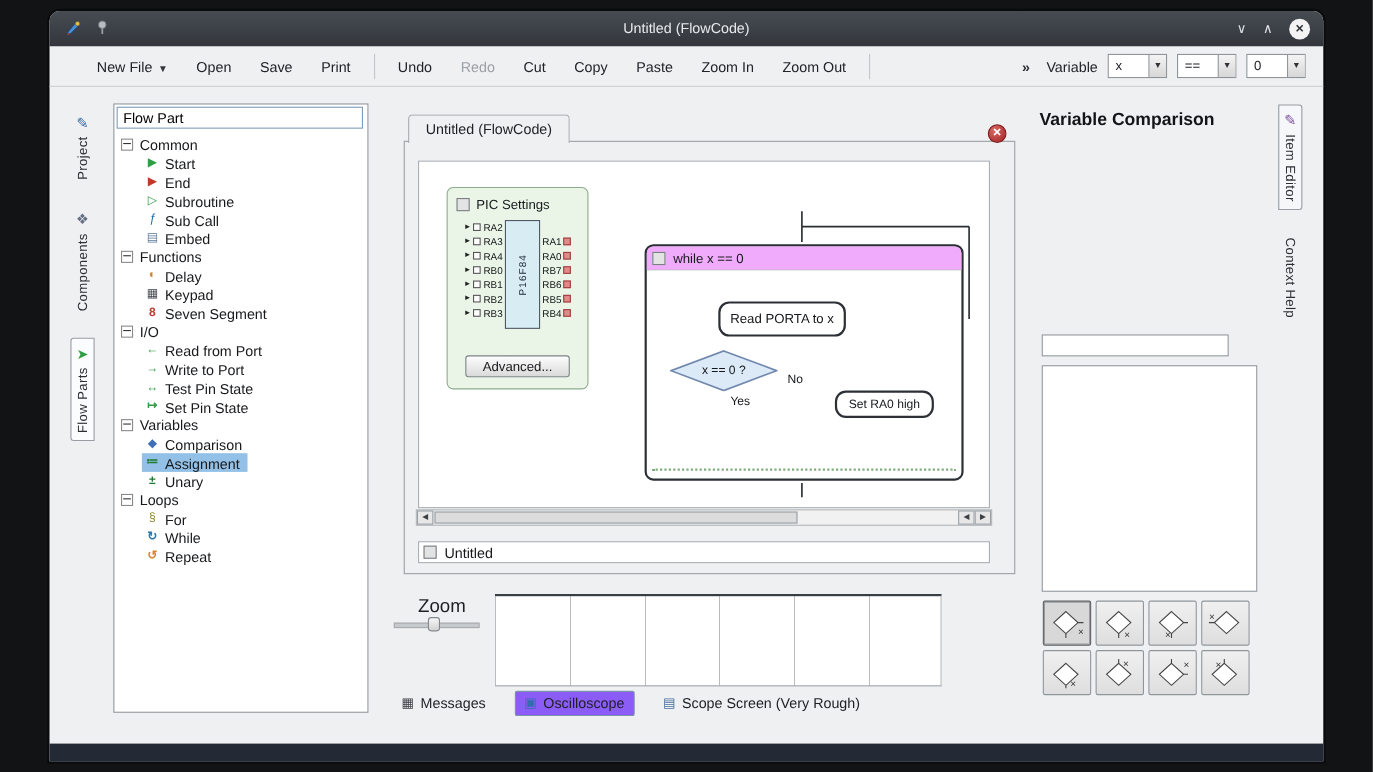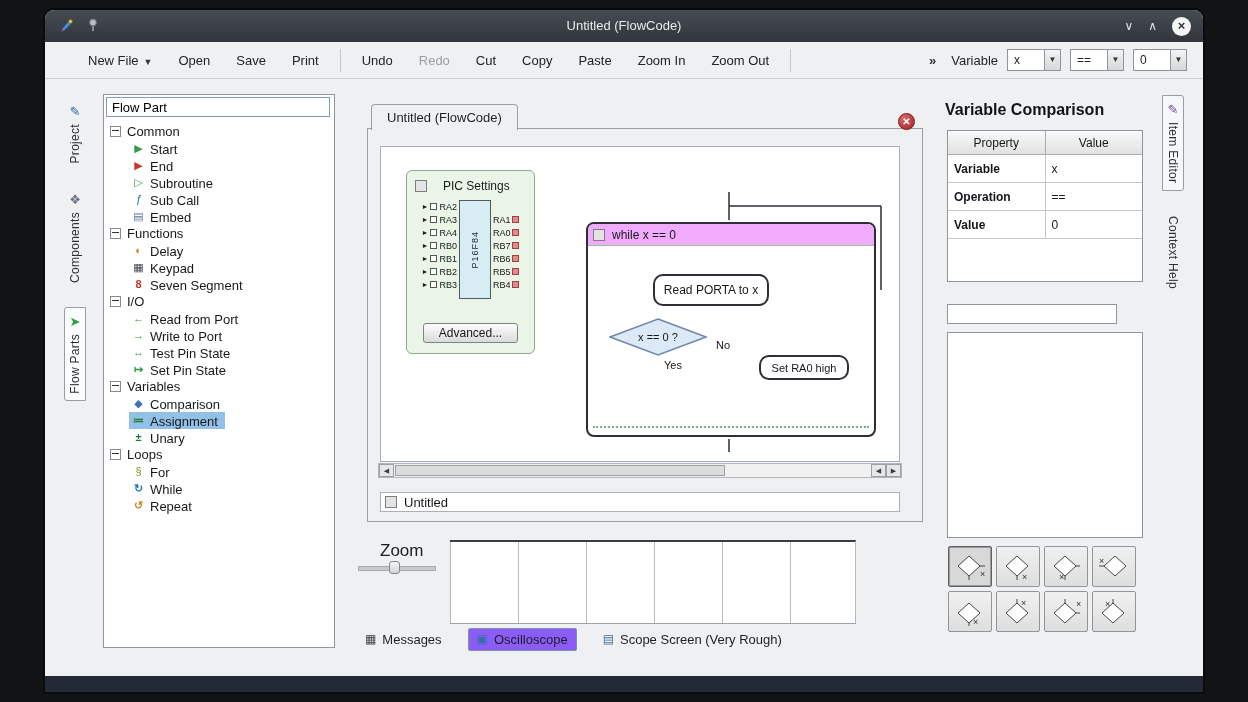--- a/index.html
+++ b/index.html
@@ -91,21 +91,21 @@
   #doc-close{position:absolute;left:853px;top:103px;width:17px;height:17px;z-index:3;
     border-radius:50%;background:radial-gradient(circle at 35% 30%,#d96a6a,#a32222);
     border:1px solid #7c1717;color:#fff;font-size:10px;font-weight:bold;
     text-align:center;line-height:16px;box-sizing:border-box;}
   #canvas{position:absolute;left:335px;top:136px;width:520px;height:316px;
     background:#fff;border:1px solid #aab0b5;box-sizing:border-box;}
   #connectors{position:absolute;left:0;top:0;pointer-events:none;}
   
   #pic-panel{position:absolute;left:25px;top:23px;width:127px;height:182px;
     background:#eaf5e7;border:1px solid #8cab8c;border-radius:6px;}
-  .pic-head{display:flex;gap:16px;padding:8px 0 0 8px;align-items:center;font-size:12px;color:#17191c;}
+  .pic-head{display:flex;gap:6px;padding:8px 0 0 8px;align-items:center;font-size:12px;color:#17191c;}
   .mini-box{width:12px;height:12px;background:#e3e3e3;border:1px solid #7b7f84;box-sizing:border-box;flex:0 0 auto;}
   .pic-body{display:flex;justify-content:center;margin-top:7px;}
   .pin-col{display:flex;flex-direction:column;}
   .pin-col.right{margin-top:13px;}
   .pin-row{display:flex;align-items:center;height:13px;font-size:9px;gap:2px;color:#15171a;}
   .pin-sq{width:7px;height:7px;border:1px solid #555;background:#fff;box-sizing:border-box;}
   .pin-sq.red{background:#e08a8a;border-color:#a04040;}
   .pin-arrow{font-size:7px;color:#222;line-height:1;}
   #chip{width:30px;height:97px;background:#d8ecf4;border:1px solid #4f5a64;margin:0 2px;
     display:flex;align-items:center;justify-content:center;}
@@ -488,42 +488,20 @@
       <span class="sicon" data-icon="oscilloscope-icon"></span>
       <span>Oscilloscope</span>
     </div>
     <div class="btab">
       <span class="sicon" data-icon="scope-screen-icon"></span>
       <span>Scope Screen (Very Rough)</span>
     </div>
   </div>
 
   <div id="prop-title">Variable Comparison</div>
-  <div id="prop-box">
-    <table id="prop-table">
-      <tbody>
-          <tr>
-        <th>Property</th>
-        <th>Value</th>
-      </tr>
-      <tr>
-        <td class="pname">Variable</td>
-        <td>x</td>
-      </tr>
-      <tr>
-        <td class="pname">Operation</td>
-        <td>==</td>
-      </tr>
-      <tr>
-        <td class="pname">Value</td>
-        <td>0</td>
-      </tr>
-    </tbody>
-      </table>
-  </div>
   <input id="prop-input" style="">
   <div id="prop-list"></div>
 
   <div id="tmpl-grid">
     <div class="tmpl-btn pressed">
       <svg width="32" height="28">
         <polygon points="15,3 26,13 15,23 4,13" fill="#fff" stroke="#444" stroke-width="1"></polygon>
         <path d="M26,13H31 M15,23V27" stroke="#444" fill="none"></path>
         <text x="26" y="24" font-size="9" fill="#333">×</text>
         </svg>

